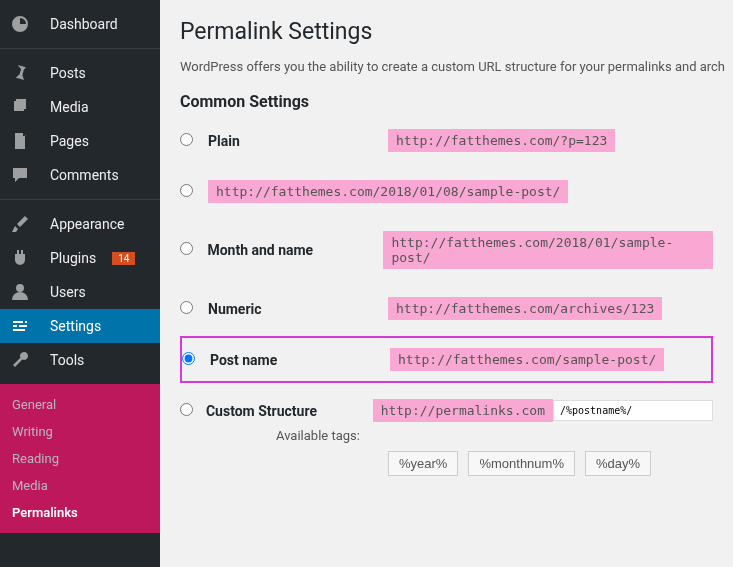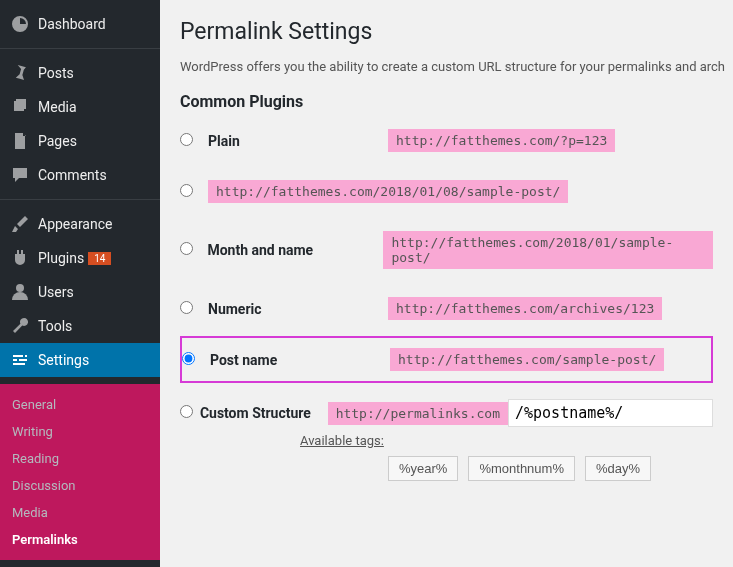--- a/index.html
+++ b/index.html
@@ -1,41 +1,41 @@
 <!DOCTYPE html>
 <html><head>
 <meta charset="utf-8">
 <style>
 * { box-sizing: border-box; margin: 0; padding: 0; }
 body { font-family: -apple-system, BlinkMacSystemFont, "Segoe UI", Roboto, sans-serif; font-size: 13px; color: #444; background: #f1f1f1; width: 733px; height: 567px; overflow: hidden; display: flex; }
 .sidebar { width: 160px; background: #23282d; color: #eee; flex-shrink: 0; }
 .sidebar-group { padding: 7px 0; }
 .sidebar-sep { border-top: 1px solid #393e43; margin: 0; }
-.sidebar-item { display: flex; align-items: center; padding: 7px 10px; color: #eee; cursor: pointer; font-size: 14px; }
+.sidebar-item { display: flex; align-items: center; padding: 7px 10px; color: #eee; cursor: pointer; font-size: 14px; gap: 12px; }
 .sidebar-item.active { background: #0073aa; color: #fff; position: relative; }
 .sidebar-item.active::after { content: ""; position: absolute; right: -8px; top: 50%; transform: translateY(-50%); border: 8px solid transparent; border-right-color: #f1f1f1; }
 .sidebar-item .icon { width: 20px; height: 20px; margin-right: 8px; display: flex; align-items: center; justify-content: center; opacity: 0.6; }
 .sidebar-item.active .icon { opacity: 1; }
 .badge { background: #d54e21; color: #fff; border-radius: 0; font-size: 10px; padding: 1px 6px; margin-left: 4px; }
 .submenu { background: #be185d; padding: 7px 0; }
 .submenu-item { padding: 6px 12px; color: #b4b9be; cursor: pointer; font-size: 13px; }
 .submenu-item.current { color: #fff; font-weight: 600; }
 .content { flex: 1; padding: 10px 20px 20px 20px; background: #f1f1f1; overflow: hidden; }
 h1 { font-size: 23px; font-weight: 400; color: #23282d; margin: 8px 0 14px; }
 .sub { font-size: 13px; color: #555; margin-bottom: 18px; white-space: nowrap; }
 h2 { font-size: 16px; font-weight: 700; color: #23282d; margin-bottom: 18px; }
 .opt-row { display: flex; align-items: center; margin-bottom: 28px; }
 .radio-cell { width: 28px; }
 .radio-cell input { margin: 0; }
 .label-cell { width: 180px; font-weight: 700; color: #23282d; font-size: 14px; }
 .url-cell code { background: #f9a8d4; padding: 4px 8px; font-family: Consolas, Monaco, monospace; font-size: 13px; color: #555; display: inline-block; }
 .highlight-row { border: 2px solid #d63ad6; padding: 10px 0; margin: -12px 0 16px 0; }
 .custom-row .url-cell { display: flex; align-items: center; gap: 0; }
-.custom-input { font-family: Consolas, Monaco, monospace; font-size: 15px; padding: 4px 6px; border: 1px solid #ddd; background: #fff; min-width: 160px; }
-.avail { font-size: 13px; color: #555; margin: 6px 0 8px 120px; text-decoration: underline; }
+.custom-input { font-family: Consolas, Monaco, monospace; font-size: 10px; padding: 4px 6px; border: 1px solid #ddd; background: #fff; min-width: 160px; }
+.avail { font-size: 13px; color: #555; margin: 6px 0 8px 96px; }
 .tags { margin-left: 208px; display: flex; gap: 10px; }
 .tag-btn { background: #f7f7f7; border: 1px solid #ccc; padding: 4px 10px; font-size: 13px; color: #555; cursor: pointer; text-align: right; }
 svg { width: 20px; height: 20px; }
 </style>
 </head>
 <body>
 
 <div class="sidebar">
   <div class="sidebar-group">
     <div class="sidebar-item">
@@ -103,51 +103,50 @@
     </div>
     <div class="sidebar-item">
       <span class="icon">
           <svg viewBox="0 0 20 20" fill="currentColor">
             <circle cx="10" cy="6" r="4"></circle>
             <path d="M2 18a8 8 0 0116 0z"></path>
           </svg>
         </span>
       <span>Users</span>
     </div>
+    <div class="sidebar-item active">
+      <span class="icon">
+          <svg viewBox="0 0 20 20" fill="currentColor">
+            <path d="M3 5h10v2H3zM15 5h2v2h-2zM3 9h4v2H3zM9 9h8v2H9zM3 13h12v2H3zM17 13h0v2h0z"></path>
+          </svg>
+        </span>
+      <span>Settings</span>
+    </div>
     <div class="sidebar-item">
       <span class="icon">
           <svg viewBox="0 0 20 20" fill="currentColor">
             <path d="M14 2a4 4 0 00-3.6 5.7L3 15l2 2 7.3-7.4A4 4 0 1014 2z"></path>
           </svg>
         </span>
       <span>Tools</span>
     </div>
-    <div class="sidebar-item active">
-      <span class="icon">
-          <svg viewBox="0 0 20 20" fill="currentColor">
-            <path d="M3 5h10v2H3zM15 5h2v2h-2zM3 9h4v2H3zM9 9h8v2H9zM3 13h12v2H3zM17 13h0v2h0z"></path>
-          </svg>
-        </span>
-      <span>Settings</span>
-    </div>
   </div>
   <div class="submenu">
     <div class="submenu-item">General</div>
     <div class="submenu-item">Writing</div>
     <div class="submenu-item">Reading</div>
-    <div class="submenu-item">Discussion</div>
     <div class="submenu-item">Media</div>
     <div class="submenu-item current">Permalinks</div>
   </div>
 </div>
 
 <div class="content">
   <h1>Permalink Settings</h1>
   <p class="sub">WordPress offers you the ability to create a custom URL structure for your permalinks and arch</p>
-  <h2>Common Plugins</h2>
+  <h2>Common Settings</h2>
 
   <div class="opt-row">
     <div class="radio-cell"><input type="radio" name="perm" style=""></div>
     <div class="label-cell">Plain</div>
     <div class="url-cell"><code>http://fatthemes.com/?p=123</code></div>
   </div>
 
   <div class="opt-row">
     <div class="radio-cell"><input type="radio" name="perm" style=""></div>
     <div class="url-cell"><code>http://fatthemes.com/2018/01/08/sample-post/</code></div>

